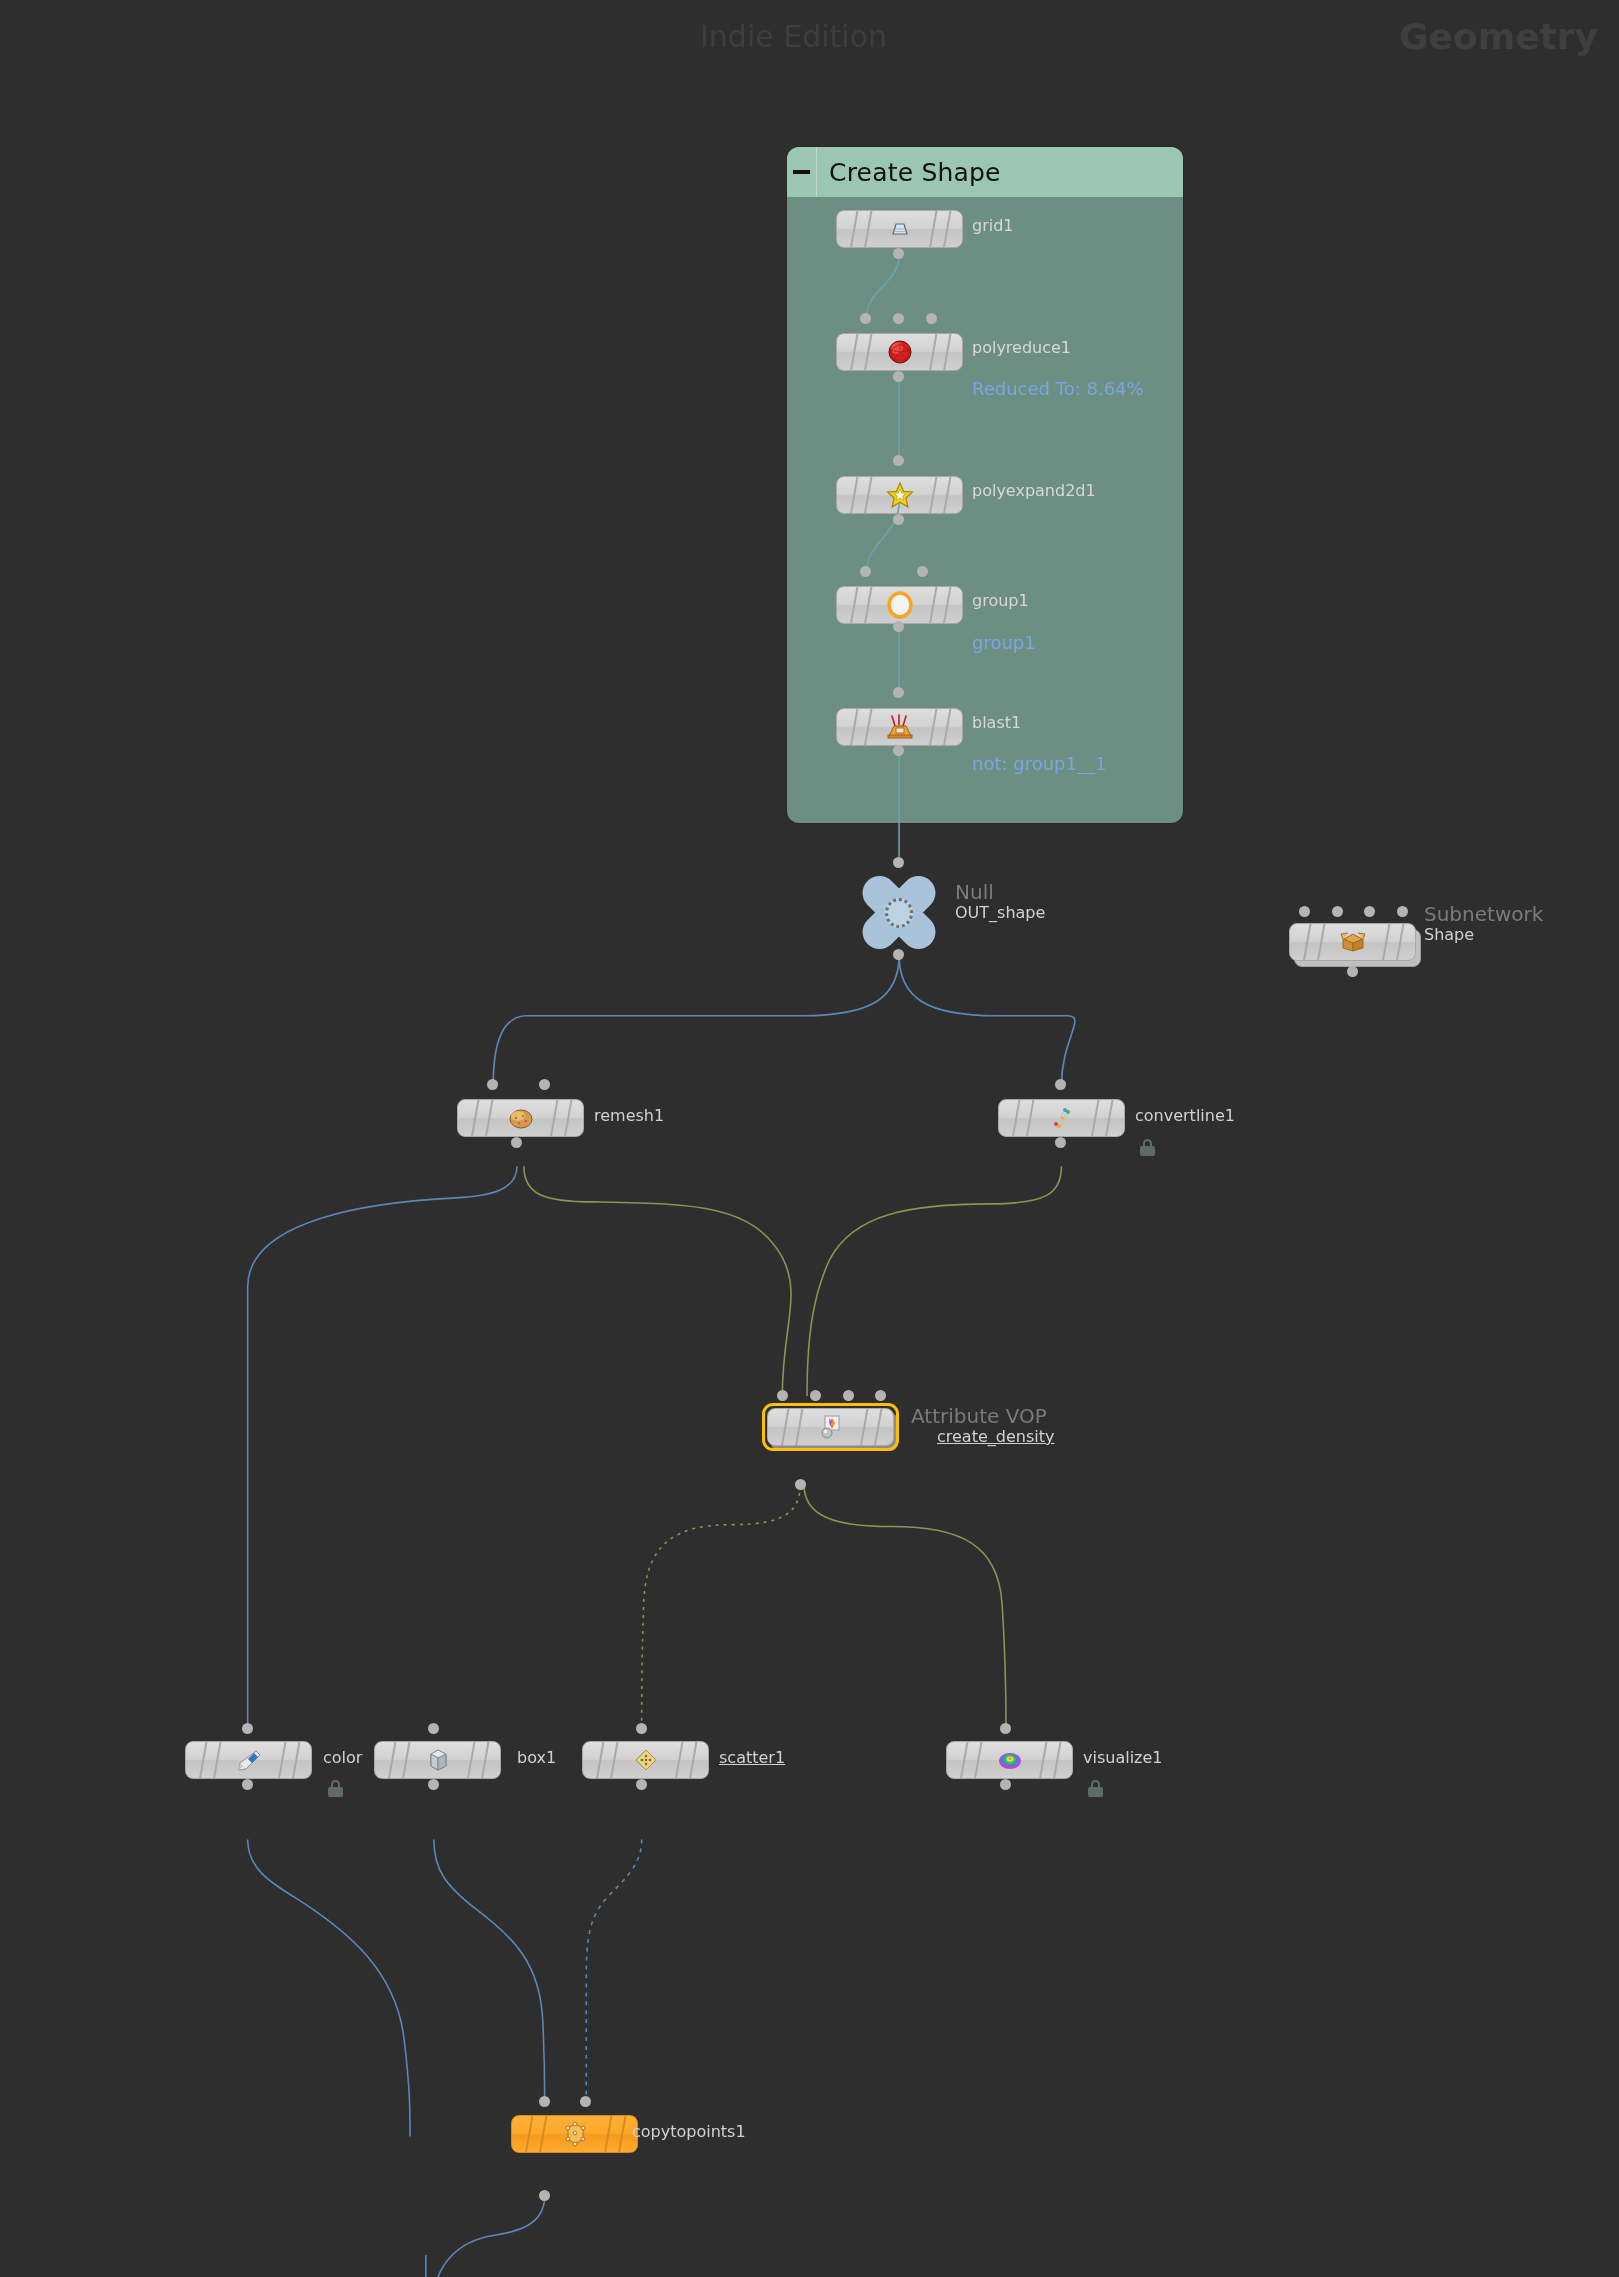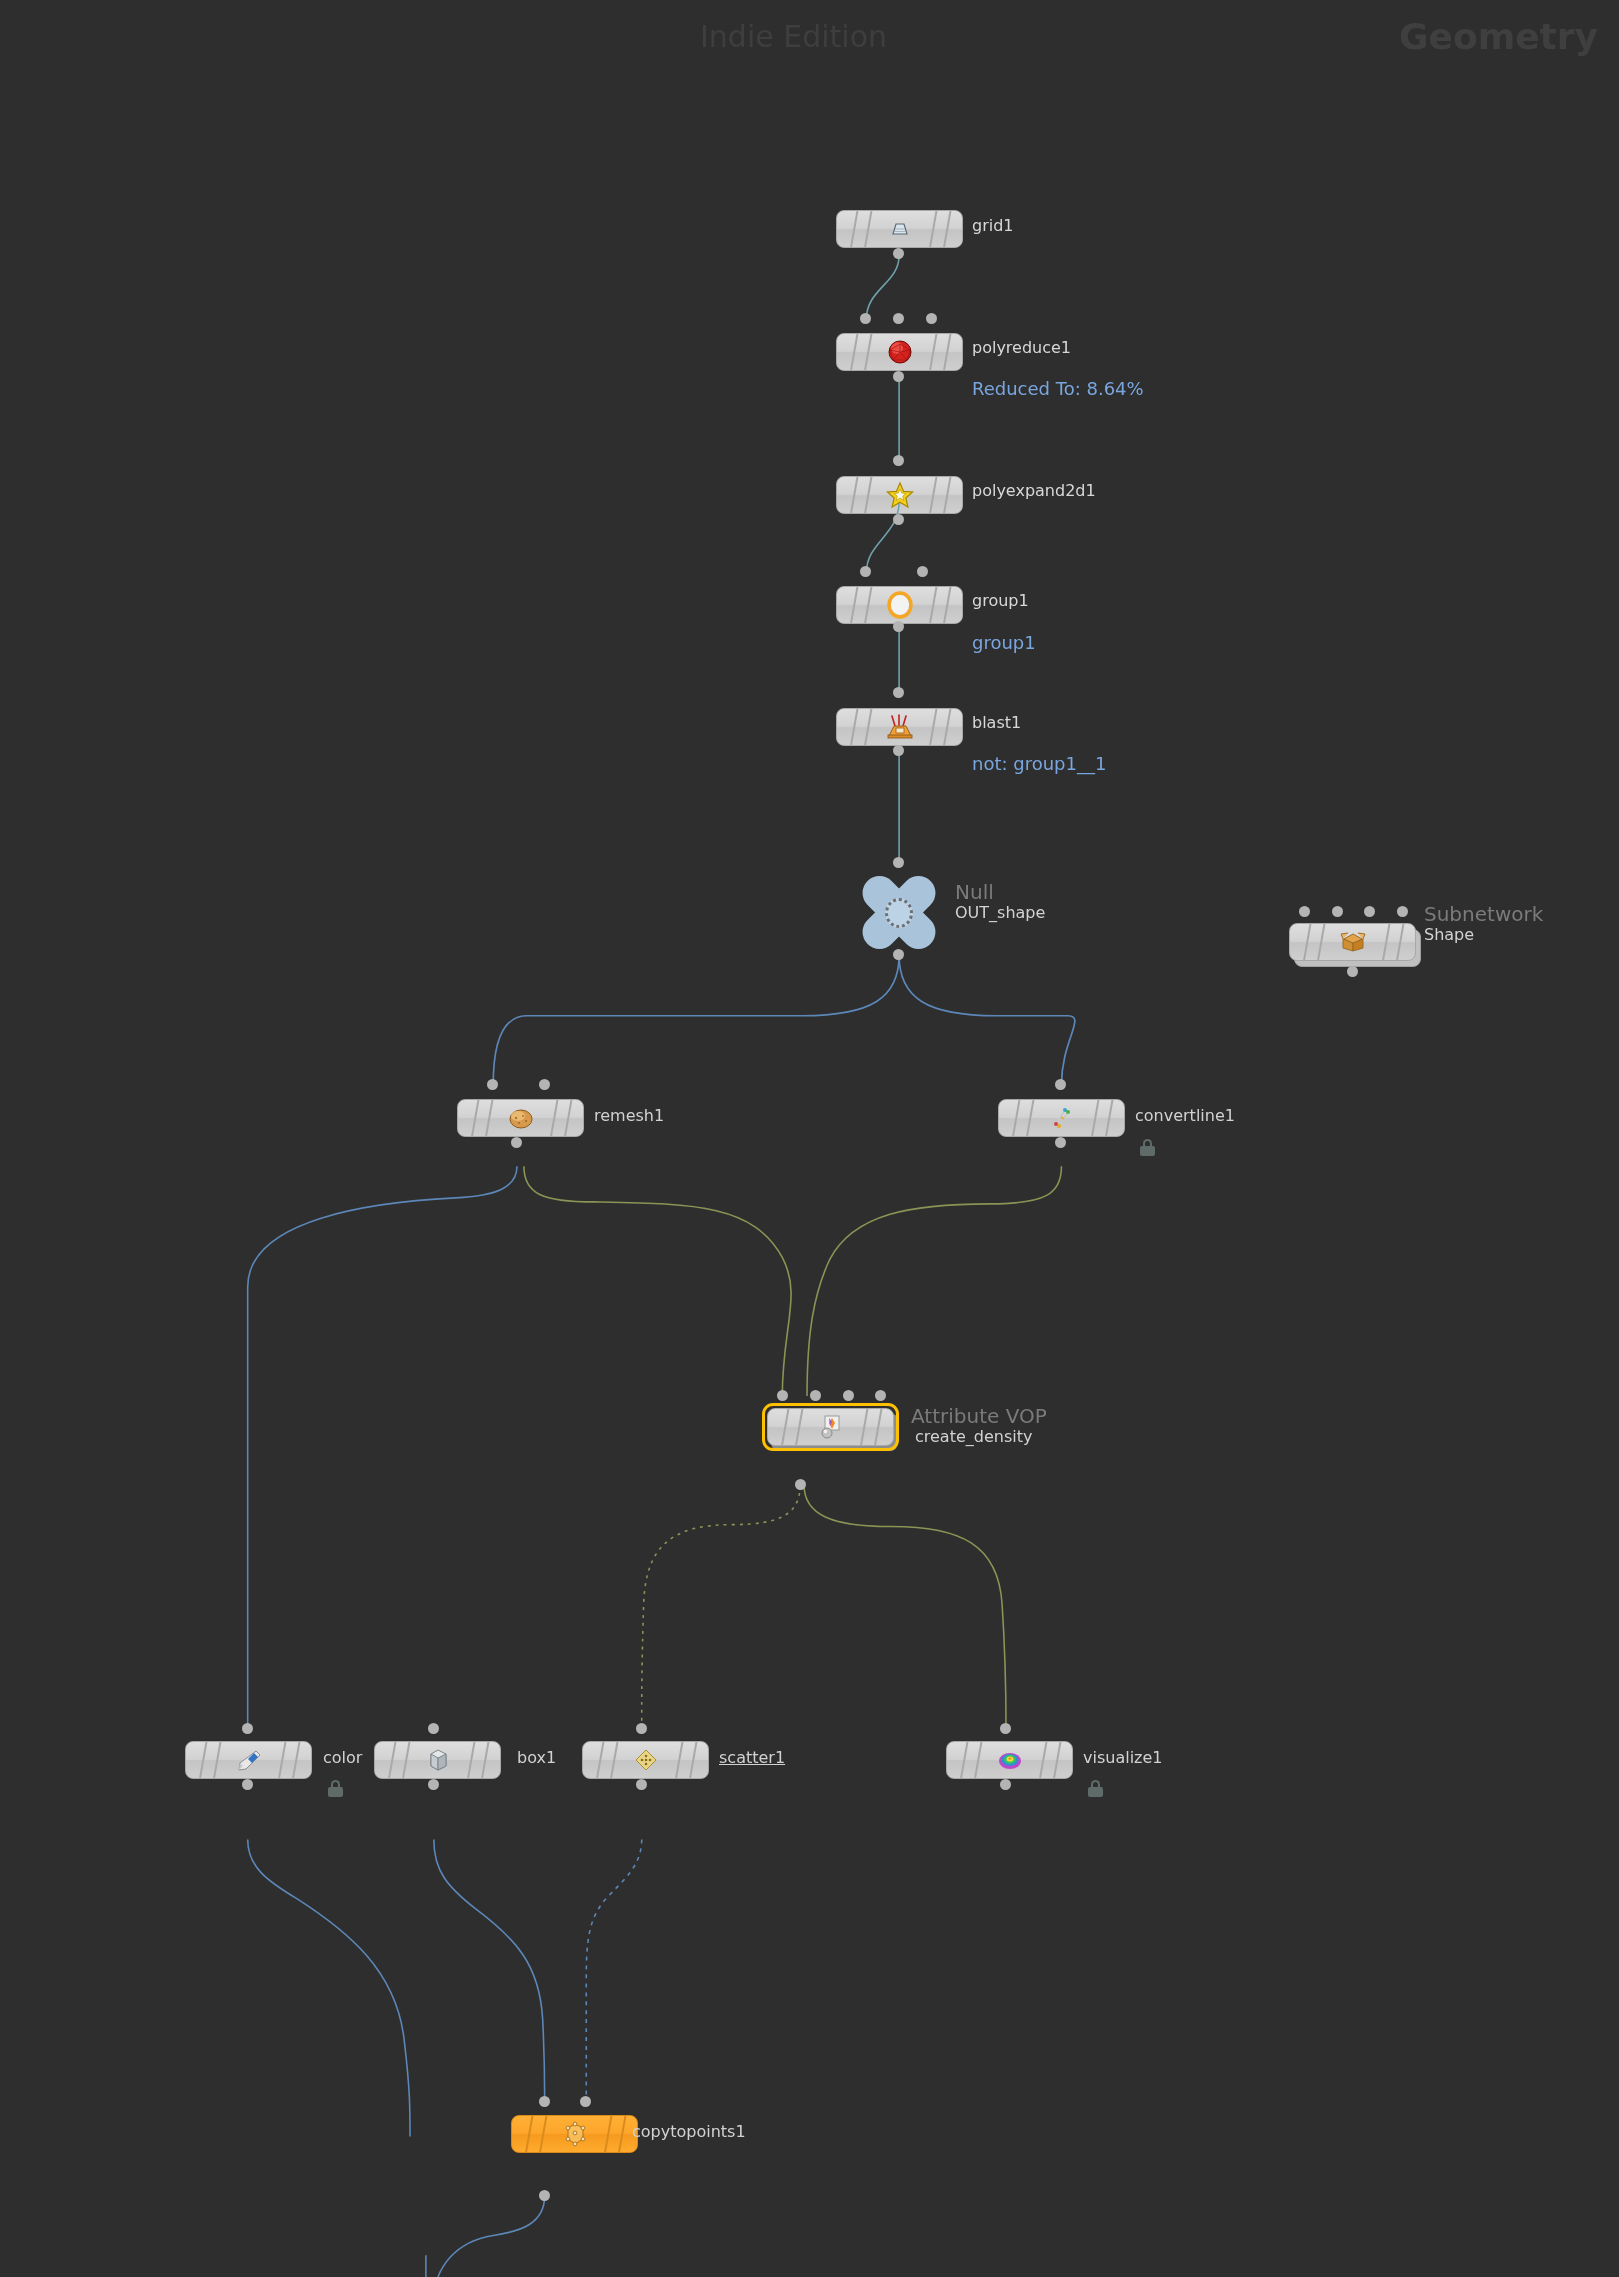--- a/index.html
+++ b/index.html
@@ -236,20 +236,28 @@
 
     <path d="M438,1858 C438,1890 452,1906 480,1928 C520,1958 545,1984 548,2040 C550,2080 550,2100 550,2122" stroke="#5c87b8" stroke-width="1.6"></path>
 
     <path d="M648,1858 C648,1886 628,1900 610,1920 C594,1940 592,1962 592,2000 C592,2060 592,2100 592,2122" stroke="#5c87b8" stroke-width="1.6" stroke-dasharray="4 5"></path>
 
     <path d="M550,2218 C550,2246 526,2254 498,2258 C460,2264 440,2290 438,2320 C437,2340 437,2350 437,2358" stroke="#5c87b8" stroke-width="1.6"></path>
 
     <path d="M430,2278 C430,2300 430,2330 430,2358" stroke="#5c87b8" stroke-width="1.6"></path>
   </svg>
 
+  <div id="netbox">
+    <div id="netbox-header">
+      <div id="netbox-minimize">
+          <i></i>
+        </div>
+      <div id="netbox-title">Create Shape</div>
+    </div>
+  </div>
 
   <div class="node" style="left:836px; top:210px;">
     <div class="body">
       <div class="strip-r1"></div>
         <div class="strip-r2"></div>
       <div class="ico">
         <svg width="28" height="18" viewBox="0 0 28 18">
           <polygon points="7,14 21,14 18,4 10,4" fill="#d9e4ec" stroke="#5a6b76" stroke-width="1.2"></polygon>
           <line x1="9" y1="9" x2="19" y2="9" stroke="#9aaab5" stroke-width="0.8"></line>
           <line x1="8" y1="11.5" x2="20" y2="11.5" stroke="#9aaab5" stroke-width="0.8"></line>
@@ -447,21 +455,21 @@
           <path d="M14,4 l3,5 l-3,6 l-3,-6 z" fill="#f08a2a"></path>
           <path d="M11,4 l3,4 l-2,4 z" fill="#9a59c6"></path>
           <circle cx="9" cy="19" r="5" fill="#c2c2c2" stroke="#8a8a8a" stroke-width="1"></circle>
           <circle cx="7.5" cy="17.5" r="1.8" fill="#f1f1f1"></circle>
         </svg>
       </div>
     </div>
   </div>
   <div class="dot sm" style="left:795px; top:1479px;"></div>
   <div class="ntype" style="left:911px; top:1404px;">Attribute VOP</div>
-  <div class="nlabel" style="left:915px; top:1427px;">create_density</div>
+  <div class="nlabel" style="left:937px; top:1427px;text-decoration:underline;">create_density</div>
 
   <div class="dot sm" style="left:242px; top:1723px;"></div>
   <div class="node" style="left:185px; top:1741px;">
     <div class="body">
       <div class="strip-r1"></div>
         <div class="strip-r2"></div>
       <div class="ico">
         <svg width="28" height="24" viewBox="0 0 28 24">
           <path d="M21,3 L25,7 L11,21 L4,22 L5,15 Z" fill="#e8e8e8" stroke="#8d8d8d" stroke-width="1"></path>
           <path d="M19,5 L23,9 L17,15 L13,11 Z" fill="#3573c4"></path>

